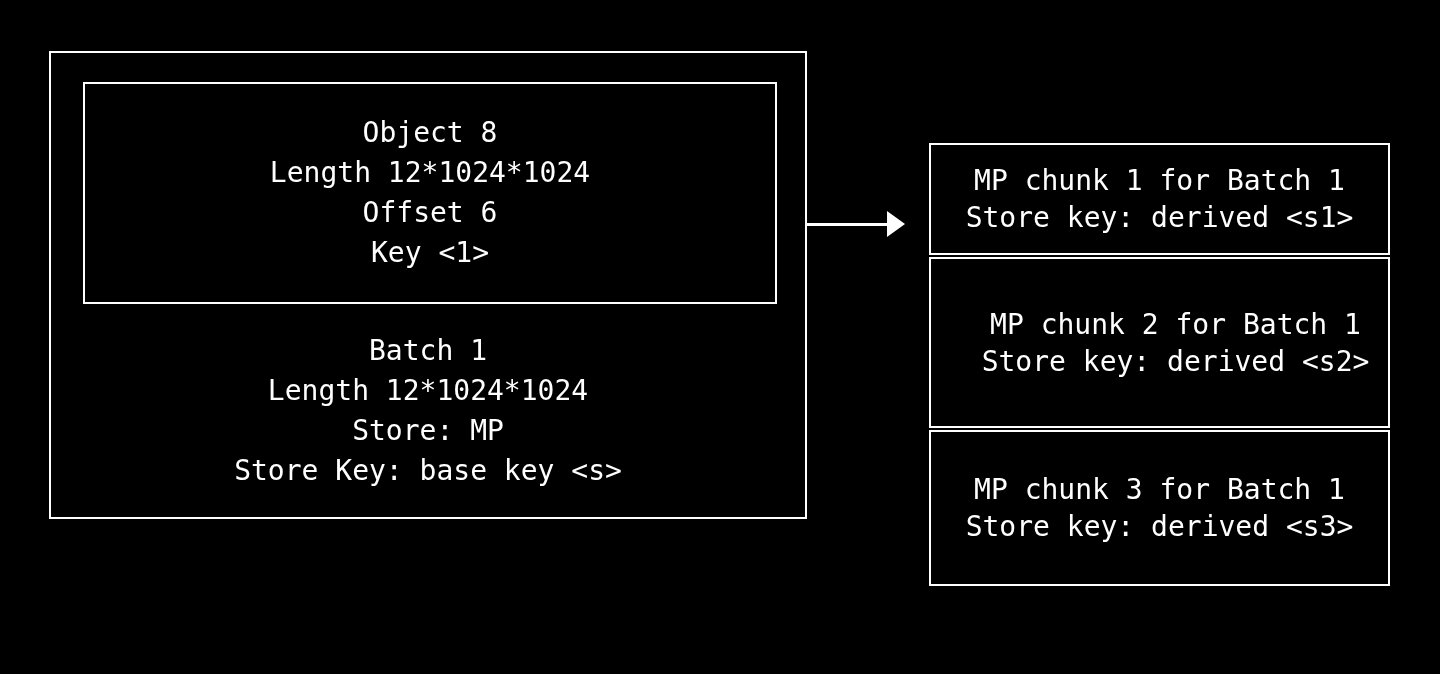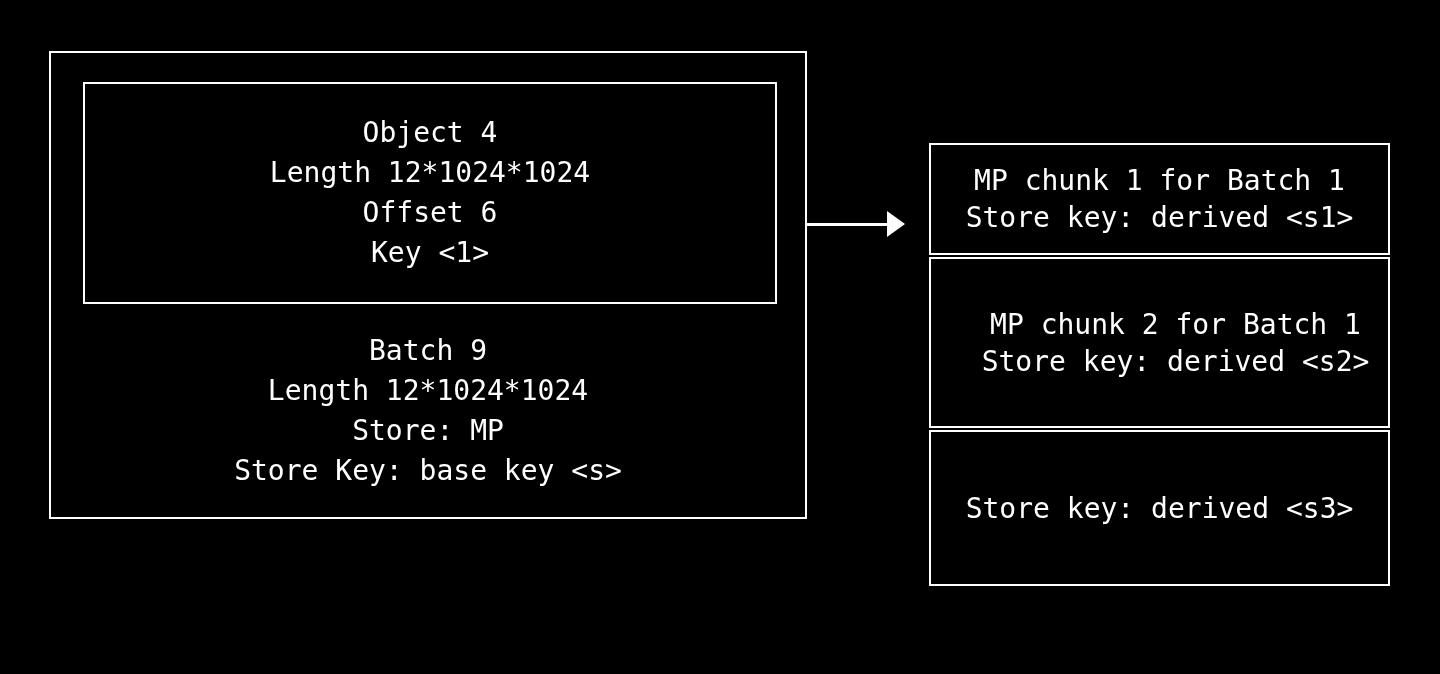--- a/index.html
+++ b/index.html
@@ -110,28 +110,28 @@
   .chunk-3 { height: 156px; }
 </style>
 </head>
 <body>
 
 <div class="canvas">
 
   <div class="box outer-box">
 
     <div class="box inner-box">
-      <div class="tline">Object 4</div>
+      <div class="tline">Object 8</div>
       <div class="tline">Length 12*1024*1024</div>
       <div class="tline">Offset 6</div>
       <div class="tline">Key &lt;1&gt;</div>
     </div>
 
     <div class="batch-text">
-      <div class="tline">Batch 9</div>
+      <div class="tline">Batch 1</div>
       <div class="tline">Length 12*1024*1024</div>
       <div class="tline">Store: MP</div>
       <div class="tline">Store Key: base key &lt;s&gt;</div>
     </div>
 
   </div>
 
   <div class="arrow">
     <div class="arrow-shaft"></div>
     <div class="arrow-head"></div>
@@ -143,18 +143,19 @@
       <div class="tline">MP chunk 1 for Batch 1</div>
       <div class="tline">Store key: derived &lt;s1&gt;</div>
     </div>
 
     <div class="chunk-box chunk-2">
       <div class="tline">MP chunk 2 for Batch 1</div>
       <div class="tline">Store key: derived &lt;s2&gt;</div>
     </div>
 
     <div class="chunk-box chunk-3">
+      <div class="tline">MP chunk 3 for Batch 1</div>
       <div class="tline">Store key: derived &lt;s3&gt;</div>
     </div>
 
   </div>
 
 </div>
 
 </body></html>

